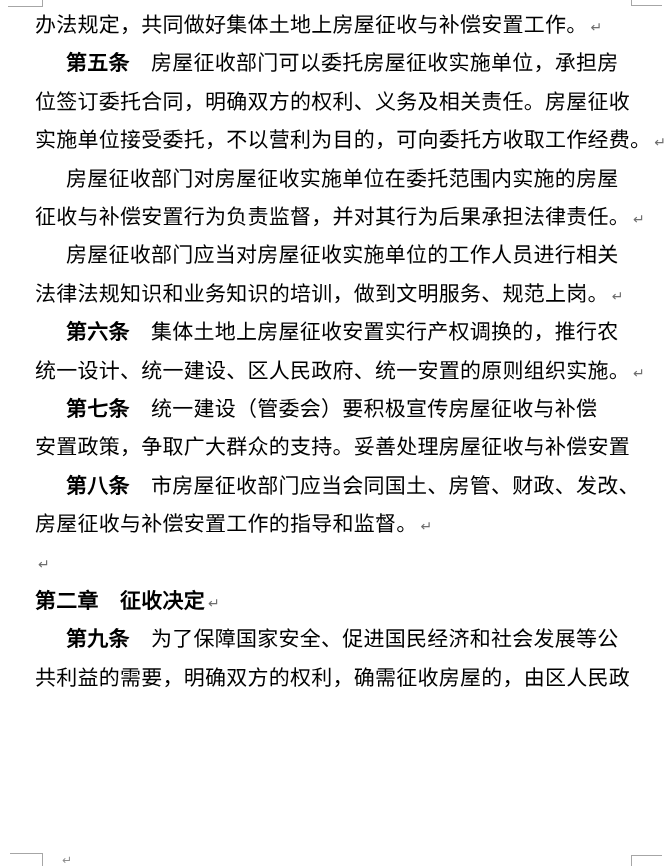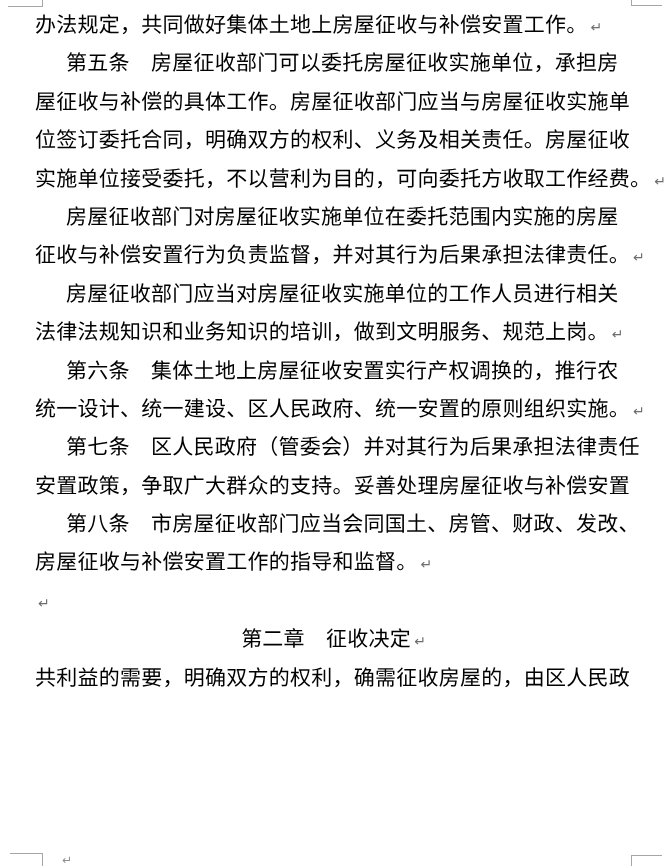--- a/index.html
+++ b/index.html
@@ -28,23 +28,23 @@
   .line {
     height: 38.4px;
     line-height: 38.4px;
     font-size: 21px;
     letter-spacing: 0.25px;
     color: #000000;
     font-family: "Liberation Serif", serif;
     white-space: nowrap;
   }
   .line.indent { padding-left: 31px; }
-  .line.center { text-align: center; padding-left: 0; }
+  .line.center { text-align: left; padding-left: 0; }
   .seg-bold {
-    font-weight: normal;
+    font-weight: bold;
     font-family: "Liberation Sans", sans-serif;
   }
   .pilcrow {
     color: #6e6e6e;
     font-size: 14px;
     font-family: "DejaVu Sans", sans-serif;
     margin-left: 3px;
     letter-spacing: 0;
   }
   
@@ -84,32 +84,32 @@
 <div class="page">
 
   <div class="crop tl"></div>
   <div class="crop tr"></div>
   <div class="crop bl"></div>
   <div class="crop br"></div>
 
   <div class="doc" id="doc-lines">
       <div class="line"><span>办法规定，共同做好集体土地上房屋征收与补偿安置工作。</span><span class="pilcrow">↵</span></div>
       <div class="line indent"><span class="seg-bold">第五条</span><span>　房屋征收部门可以委托房屋征收实施单位，承担房</span></div>
-      <div class="line"><span>屋征收与补偿的具体工作。房屋征收部门应当与房屋征收实施单</span></div>
       <div class="line"><span>位签订委托合同，明确双方的权利、义务及相关责任。房屋征收</span></div>
       <div class="line"><span>实施单位接受委托，不以营利为目的，可向委托方收取工作经费。</span><span class="pilcrow">↵</span></div>
       <div class="line indent"><span>房屋征收部门对房屋征收实施单位在委托范围内实施的房屋</span></div>
       <div class="line"><span>征收与补偿安置行为负责监督，并对其行为后果承担法律责任。</span><span class="pilcrow">↵</span></div>
       <div class="line indent"><span>房屋征收部门应当对房屋征收实施单位的工作人员进行相关</span></div>
       <div class="line"><span>法律法规知识和业务知识的培训，做到文明服务、规范上岗。</span><span class="pilcrow">↵</span></div>
       <div class="line indent"><span class="seg-bold">第六条</span><span>　集体土地上房屋征收安置实行产权调换的，推行农</span></div>
       <div class="line"><span>统一设计、统一建设、区人民政府、统一安置的原则组织实施。</span><span class="pilcrow">↵</span></div>
-      <div class="line indent"><span class="seg-bold">第七条</span><span>　区人民政府（管委会）并对其行为后果承担法律责任</span></div>
+      <div class="line indent"><span class="seg-bold">第七条</span><span>　统一建设（管委会）要积极宣传房屋征收与补偿</span></div>
       <div class="line"><span>安置政策，争取广大群众的支持。妥善处理房屋征收与补偿安置</span></div>
       <div class="line indent"><span class="seg-bold">第八条</span><span>　市房屋征收部门应当会同国土、房管、财政、发改、</span></div>
       <div class="line"><span>房屋征收与补偿安置工作的指导和监督。</span><span class="pilcrow">↵</span></div>
       <div class="line"><span class="pilcrow">↵</span></div>
       <div class="line center"><span class="seg-bold">第二章　征收决定</span><span class="pilcrow">↵</span></div>
+      <div class="line indent"><span class="seg-bold">第九条</span><span>　为了保障国家安全、促进国民经济和社会发展等公</span></div>
       <div class="line"><span>共利益的需要，明确双方的权利，确需征收房屋的，由区人民政</span></div>
     </div>
 
   <span class="footer-mark">↵</span>
 </div>
 
 </body></html>

